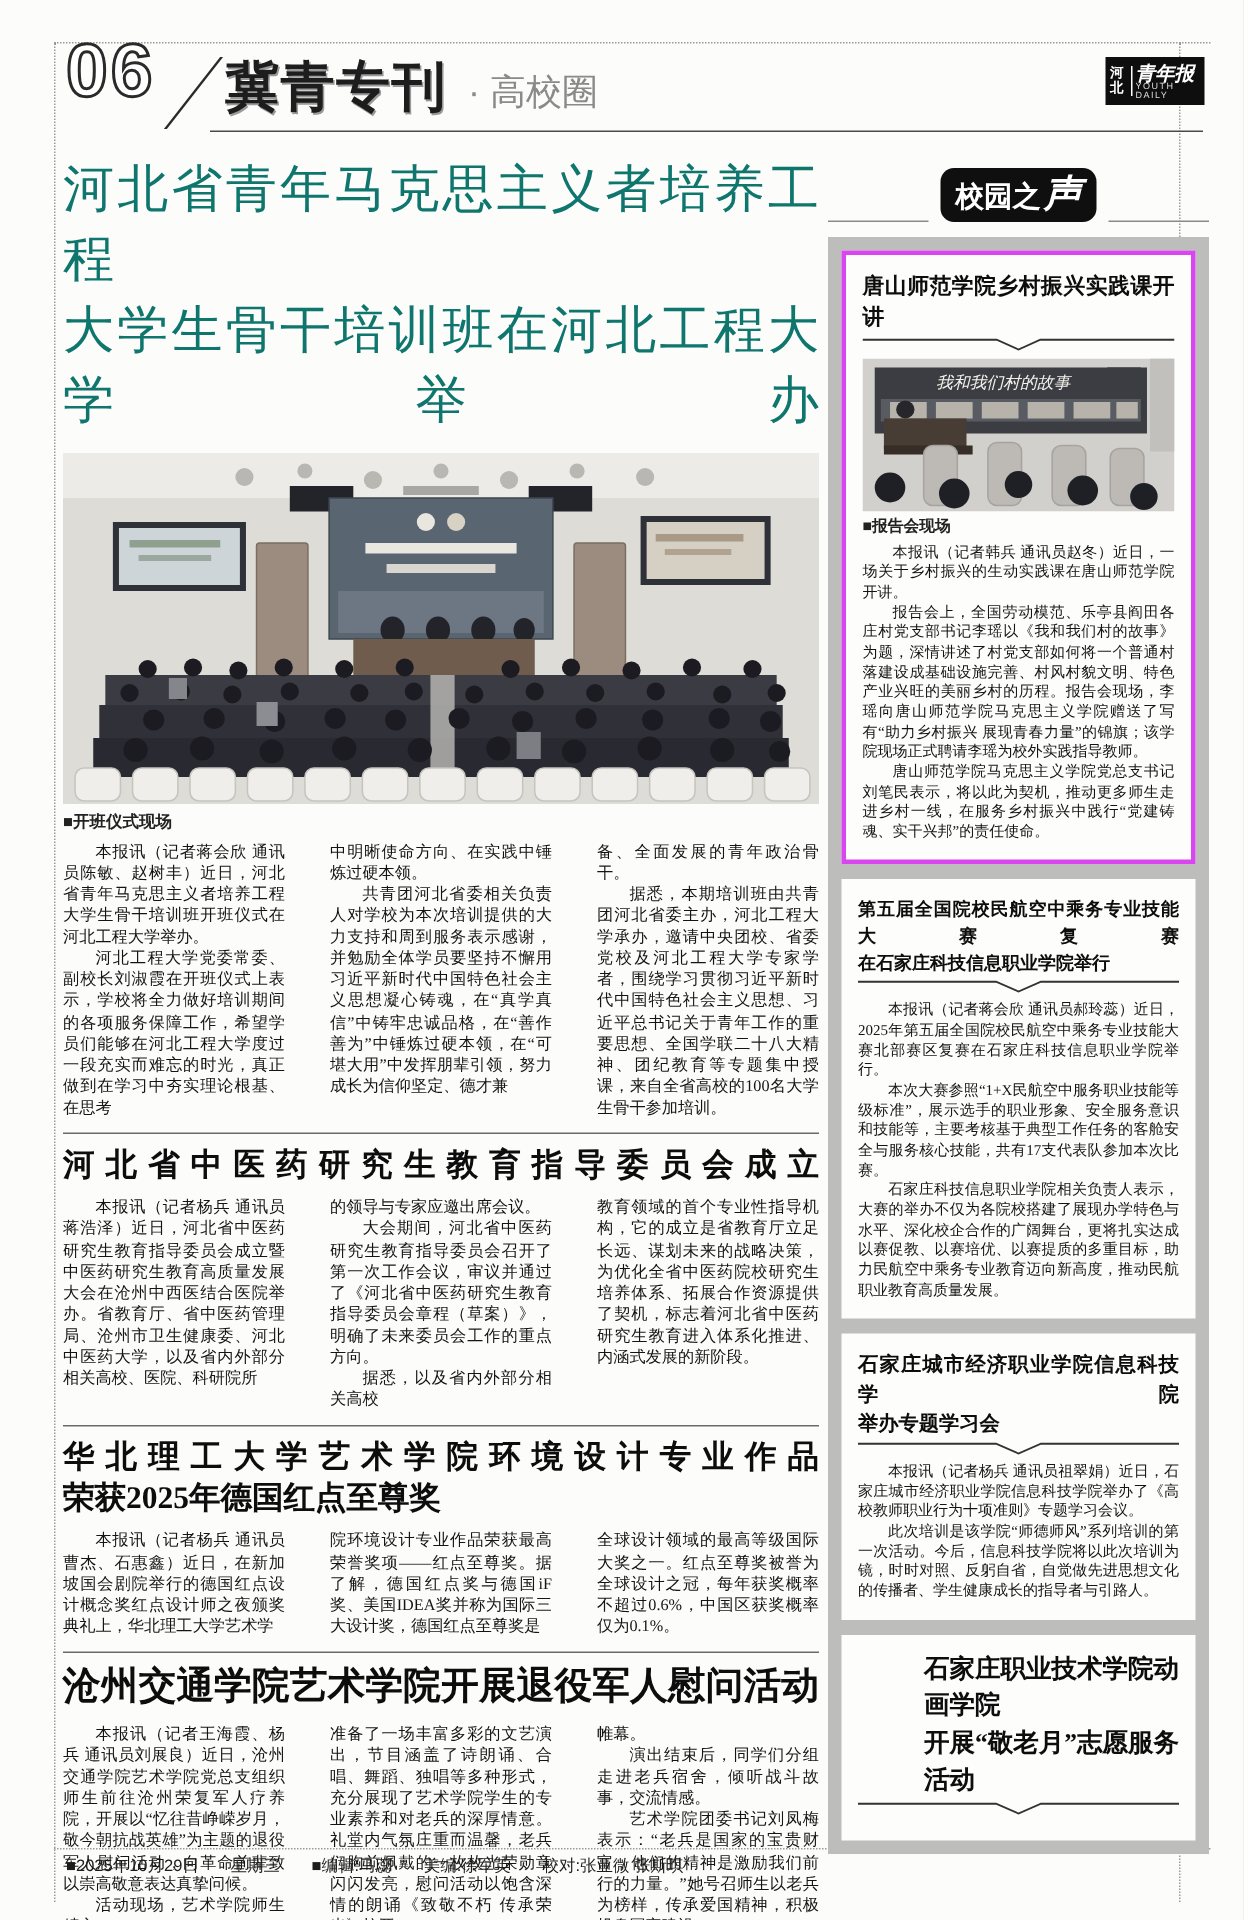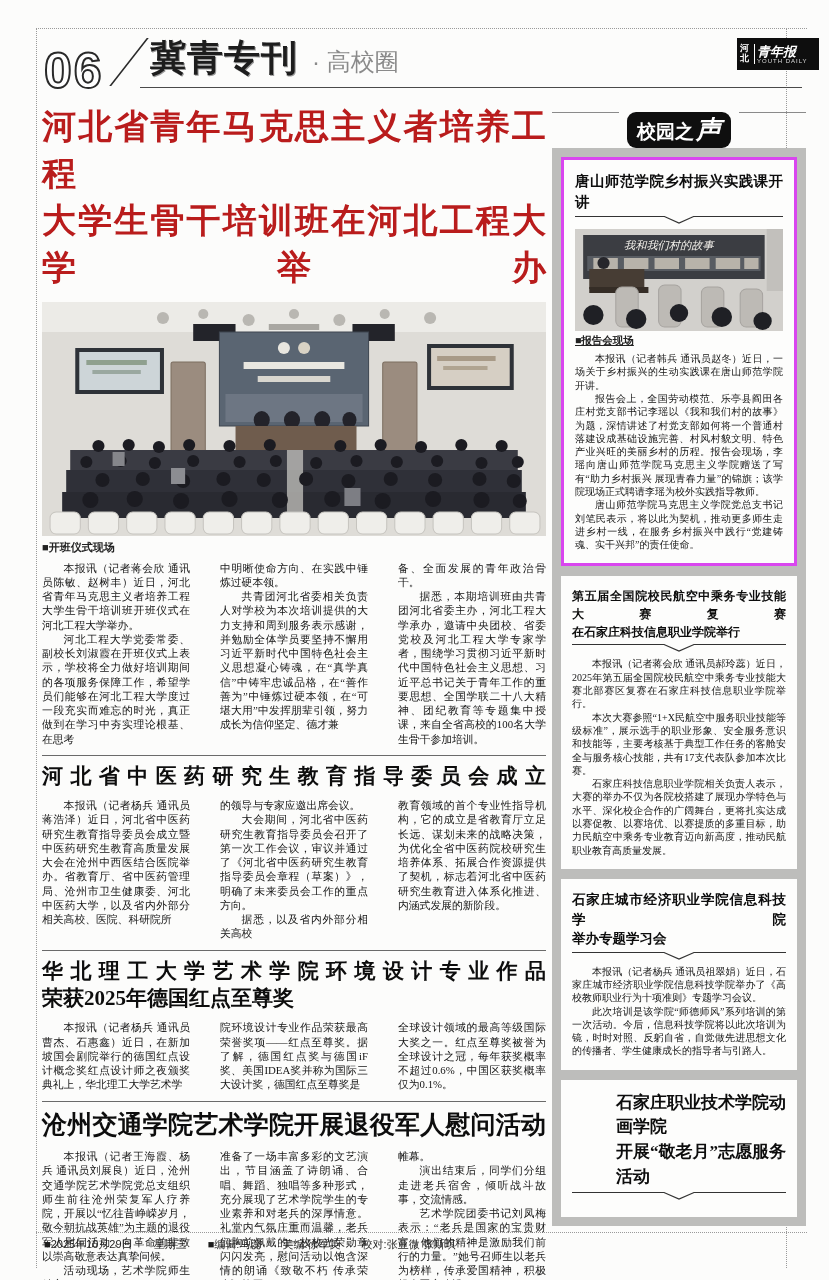--- a/index.html
+++ b/index.html
@@ -3,71 +3,71 @@
 <meta charset="utf-8">
 <style>
   html,body{margin:0;padding:0;background:#e8e8e6;}
   .page{position:relative;width:829px;height:1280px;background:#fcfcfb;margin:0 auto;
         overflow:hidden;font-family:"Liberation Serif","DejaVu Serif",serif;color:#1a1a1a;}
   
   .dotv{position:absolute;top:28px;bottom:12px;width:0;border-left:1px dotted #9a9a9a;}
   .doth{position:absolute;left:36px;right:22px;height:0;border-top:1px dotted #9a9a9a;}
   
   .hd{position:absolute;left:0;top:0;width:100%;height:100px;}
-  .pageno{position:absolute;left:44px;top:46px;font:bold 50px/1 "Liberation Sans","DejaVu Sans",sans-serif;
+  .pageno{position:absolute;left:44px;top:22px;font:bold 50px/1 "Liberation Sans","DejaVu Sans",sans-serif;
           color:#fff;-webkit-text-stroke:2px #2a2a2a;letter-spacing:2px;}
   .slash{position:absolute;left:128px;top:38px;width:10px;height:48px;border-left:2px solid #2a2a2a;
          transform:skewX(-38deg);}
   .section{position:absolute;left:150px;top:40px;font:bold 36px/1 "Liberation Sans","DejaVu Sans",sans-serif;
            color:#1d1d1d;text-shadow:1px 1px 0 #9a9a9a;letter-spacing:1px;}
   .subsection{position:absolute;left:312px;top:50px;font:24px/1 "Liberation Sans","DejaVu Sans",sans-serif;color:#8a8a8a;}
   .hd-rule{position:absolute;left:140px;top:87px;width:662px;border-top:1px solid #4a4a4a;}
-  .logo{position:absolute;left:737px;top:38px;width:82px;height:32px;background:#0e0e0e;color:#fff;
+  .logo{position:absolute;left:737px;top:38px;width:66px;height:32px;background:#0e0e0e;color:#fff;
         display:flex;align-items:center;padding:0 3px;box-sizing:border-box;}
   .logo-region{font:bold 9px/1.1 "Liberation Sans",sans-serif;border-right:1px solid #fff;padding-right:2px;margin-right:2px;width:12px;}
   .logo-main{flex:1;}
   .logo-name{font:italic bold 13px/1 "Liberation Serif",serif;white-space:nowrap;}
   .logo-en{font:6px/1 "Liberation Sans",sans-serif;letter-spacing:1px;color:#ddd;}
   
   .left{position:absolute;left:42px;top:104px;width:504px;}
-  .lead-h{font-weight:bold;color:#b91c1c;text-align:justify;text-align-last:justify;
+  .lead-h{font-weight:normal;color:#0f766e;text-align:justify;text-align-last:justify;
           font-size:34px;line-height:1.38;margin:0 0 10px;}
   .photo{width:100%;height:234px;display:block;}
   .caption{font-size:11px;margin:4px 0 6px;color:#222;font-weight:bold;}
   .cols{display:flex;gap:30px;}
   .cols>div{flex:1;min-width:0;}
   .body p{margin:0;font-size:10.8px;line-height:1.32;text-align:justify;text-indent:2em;color:#141414;}
   .body p.cont{text-indent:0;}
   .art-rule{border:none;border-top:1px solid #6a6a6a;margin:9px 0 7px;}
   .h2{font-weight:bold;color:#0d0d0d;margin:0 0 8px;}
   .h2 .just{display:block;text-align:justify;text-align-last:justify;}
   .h2 .plain{display:block;}
   .h2.s27{font-size:21px;line-height:1.3;}
   .h2.s25{font-size:25px;line-height:1.3;}
   
   .sidebar{position:absolute;left:552px;top:108px;width:254px;}
-  .banner{display:flex;align-items:flex-start;gap:8px;margin:4px 0 0;}
+  .banner{display:flex;align-items:flex-end;gap:8px;margin:4px 0 10px;}
   .banner .line{flex:1;border-top:1px solid #8a8a8a;}
   .banner-box{background:#0f0f0f;color:#fff;border-radius:9px;padding:5px 10px 6px;white-space:nowrap;
               font:bold 19px/1 "Liberation Serif",serif;}
   .banner-box i{font-size:25px;font-style:italic;margin-left:2px;}
   .panel{background:#bdbdbb;padding:9px;box-sizing:border-box;}
   .card{background:#fdfdfc;padding:9px 11px 12px;margin-bottom:10px;box-sizing:border-box;}
   .card:last-child{margin-bottom:0;}
   .card.hot{border:3px solid #d946ef;}
   .c-title{font-weight:bold;color:#0d0d0d;margin:2px 0 2px;}
   .c-title .just{display:block;text-align:justify;text-align-last:justify;}
   .c-title .plain{display:block;}
   .t14{font-size:14.5px;line-height:1.45;}
   .t11{font-size:12px;line-height:1.5;}
   .t13{font-size:13.5px;line-height:1.45;}
   .t16{font-size:17px;line-height:1.45;margin-left:44px;}
   .chev{display:block;width:100%;height:9px;margin:1px 0 5px;}
   .s-photo{width:100%;height:102px;display:block;margin-top:2px;}
-  .s-caption{font-size:10.5px;font-weight:bold;margin:3px 0 4px;color:#222;text-decoration:underline;}
+  .s-caption{font-size:10.5px;font-weight:bold;margin:3px 0 4px;color:#222;}
   .card .body p{font-size:10px;line-height:1.33;}
   
   .footer{position:absolute;left:44px;top:1238px;width:700px;font:11px/1.2 "Liberation Sans","DejaVu Sans",sans-serif;color:#1c1c1c;}
   .footer span{margin-right:18px;}
 </style>
 </head>
 <body>
 
 <div class="page">
 

